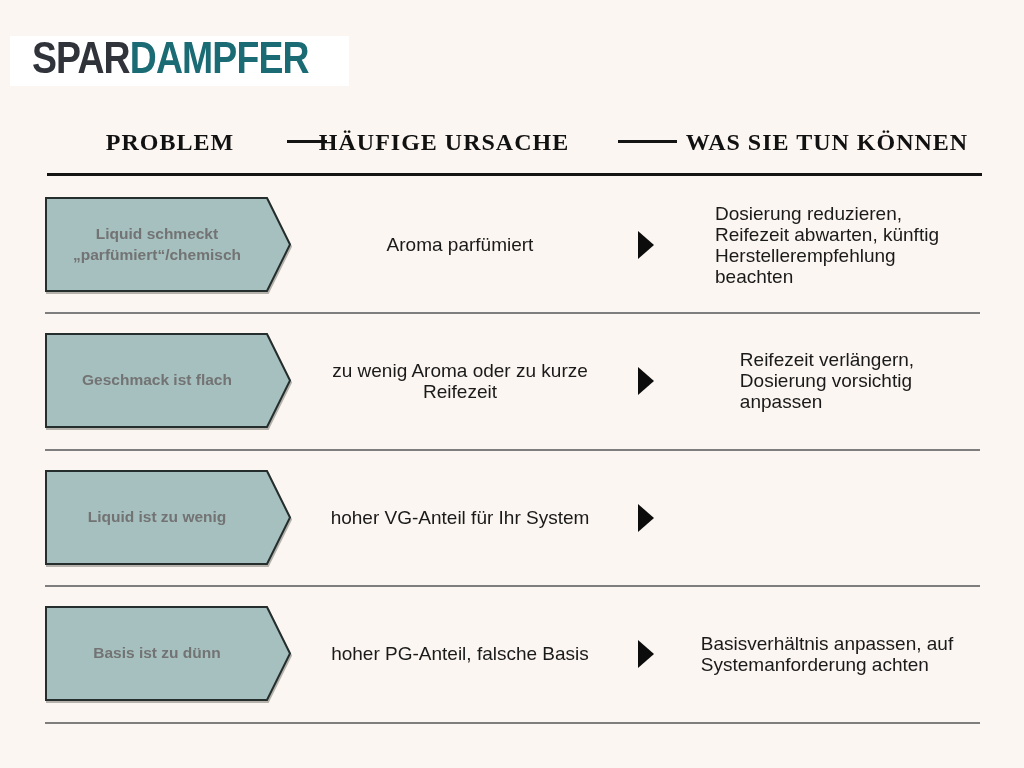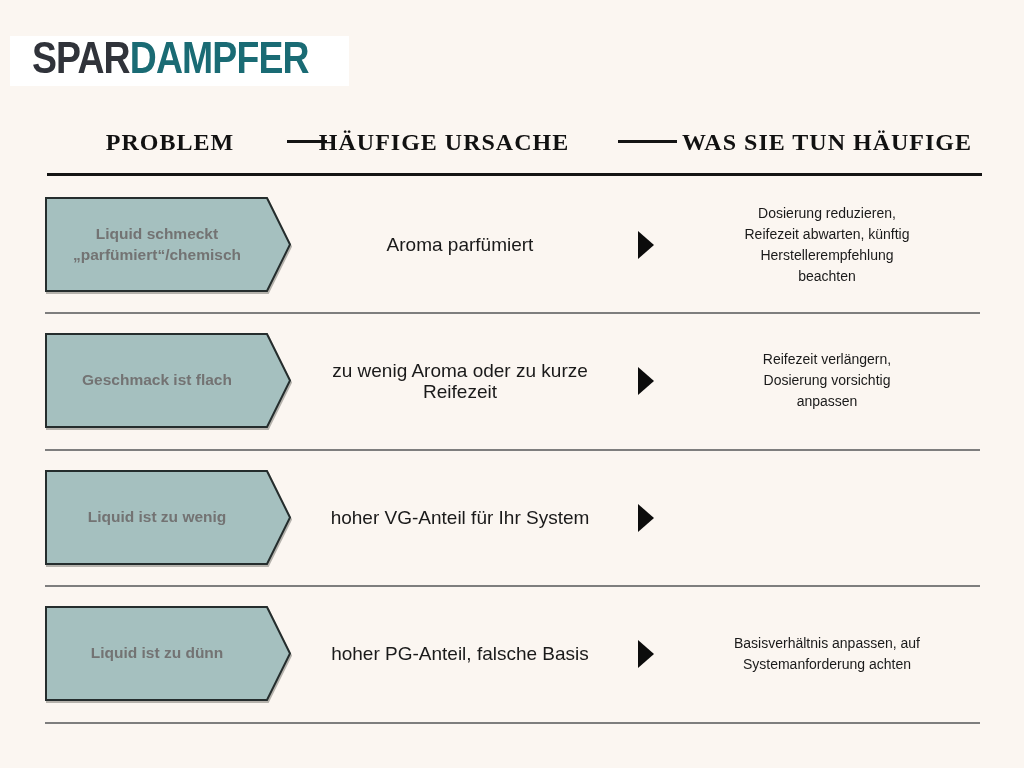--- a/index.html
+++ b/index.html
@@ -81,22 +81,22 @@
     transform: translateY(-50%);
     width: 0; height: 0;
     border-left: 16px solid var(--arrow, #0c0c0c);
     border-top: 14px solid transparent;
     border-bottom: 14px solid transparent;
   }
 
   .solution {
     position: absolute; left: 672px; top: 0; width: 310px; height: 95px;
     display: flex; align-items: center; justify-content: center;
-    text-align: center; white-space: pre-line;
-    font-size: 14px; line-height: 21px; color: var(--text-dark, #1a1a1a);
+    text-align: left; white-space: pre-line;
+    font-size: 19px; line-height: 21px; color: var(--text-dark, #1a1a1a);
   }
 
   .sep {
     position: absolute; left: 45px; width: 935px; height: 2px;
     background: var(--separator, #7e7e7e);
   }
   .sep-1 { top: 312px; }
   .sep-2 { top: 449px; }
   .sep-3 { top: 585px; }
   .sep-4 { top: 722px; }
@@ -109,21 +109,21 @@
   <div class="logo">
     <div class="logo-text">
       <span class="logo-part1">SPAR</span><span class="logo-part2">DAMPFER</span>
     </div>
   </div>
 
   <div class="hdr hdr-problem">PROBLEM</div>
   <div class="hdash hdash1"></div>
   <div class="hdr hdr-ursache">HÄUFIGE URSACHE</div>
   <div class="hdash hdash2"></div>
-  <div class="hdr hdr-koennen">WAS SIE TUN HÄUFIGE</div>
+  <div class="hdr hdr-koennen">WAS SIE TUN KÖNNEN</div>
   <div class="hline"></div>
 
   <div class="row row-1">
     <div class="pbox">
       <svg class="pshape" viewBox="0 0 246 95">
         <polygon points="1,1 222,1 245,47.5 222,94 1,94" fill="var(--box-fill,#a5c0bf)" stroke="var(--box-border,#252d2d)" stroke-width="2"></polygon>
       </svg>
       <div class="ptext">Liquid schmeckt
 „parfümiert“/chemisch</div>
     </div>
@@ -162,21 +162,21 @@
     <div class="cause">hoher VG-Anteil für Ihr System</div>
     <div class="tri"></div>
   </div>
   <div class="sep sep-3"></div>
 
   <div class="row row-4">
     <div class="pbox">
       <svg class="pshape" viewBox="0 0 246 95">
         <polygon points="1,1 222,1 245,47.5 222,94 1,94" fill="var(--box-fill,#a5c0bf)" stroke="var(--box-border,#252d2d)" stroke-width="2"></polygon>
       </svg>
-      <div class="ptext">Liquid ist zu dünn</div>
+      <div class="ptext">Basis ist zu dünn</div>
     </div>
     <div class="cause">hoher PG-Anteil, falsche Basis</div>
     <div class="tri"></div>
     <div class="solution">Basisverhältnis anpassen, auf
 Systemanforderung achten</div>
   </div>
   <div class="sep sep-4"></div>
 
 </div>
 

